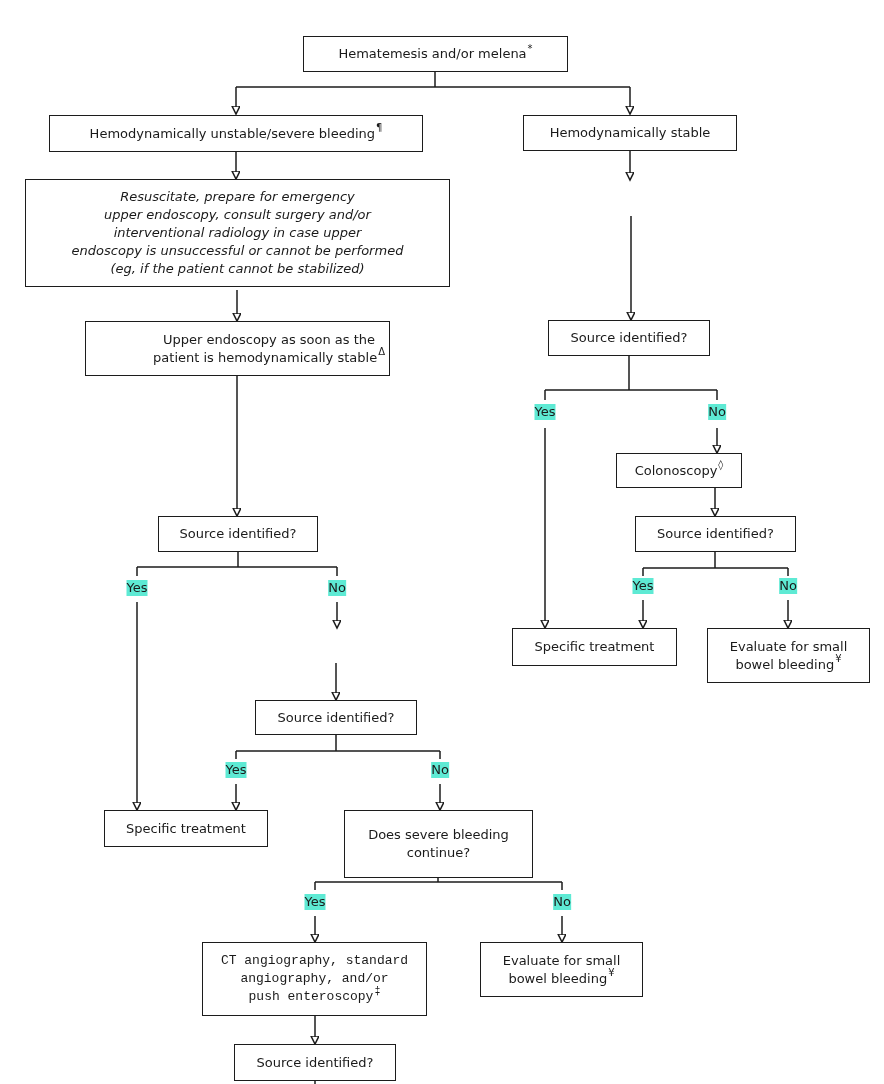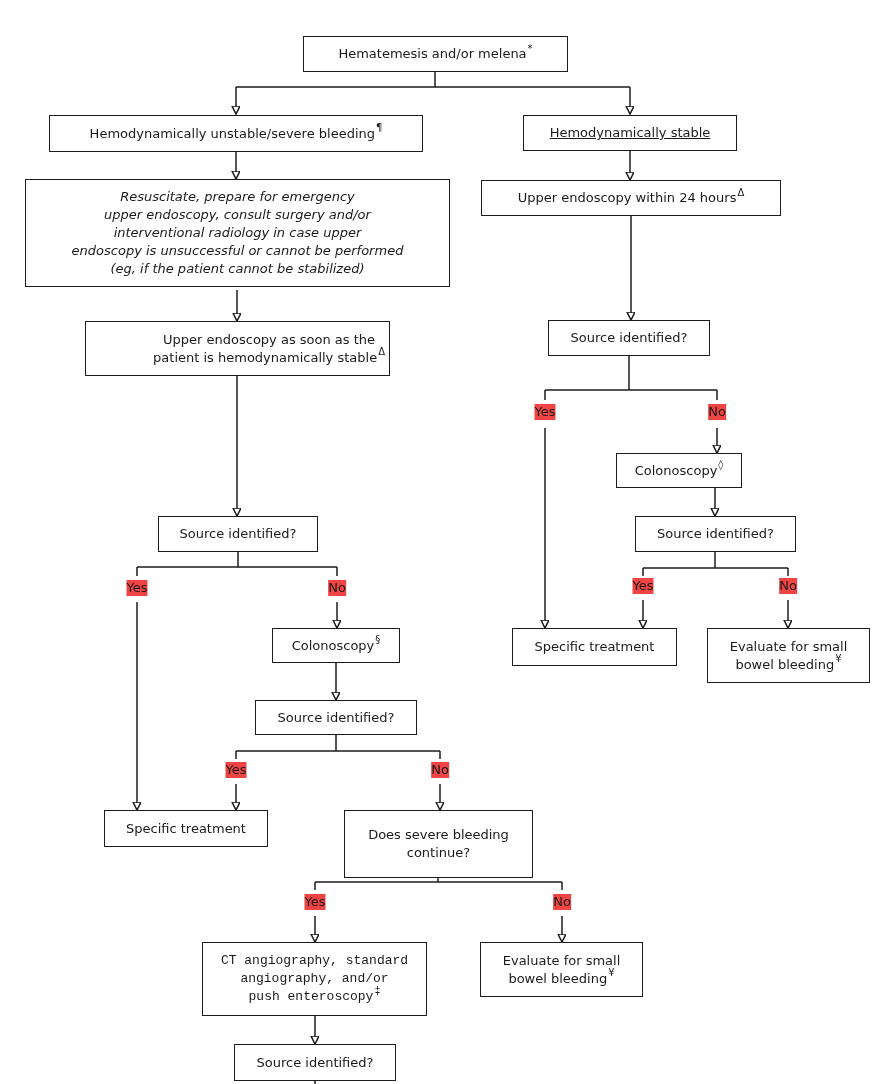--- a/index.html
+++ b/index.html
@@ -23,21 +23,21 @@
     text-align:center;
     font-size:13px;line-height:18px;
     padding:2px 4px;
   }
   .node .txt{white-space:pre-line;}
   .node sup{font-size:10px;line-height:0;position:relative;top:-1px;margin-left:1px;}
   .branch-label{
     position:absolute;
     transform:translateX(-50%);
     font-size:13px;line-height:16px;
-    background:#ef4444;
+    background:#5eead4;
   }
 </style>
 </head>
 <body>
 
 <div class="canvas">
 
   <svg class="connectors" viewBox="0 0 884 1084" xmlns="http://www.w3.org/2000/svg">
     <defs>
       <marker id="ah" markerWidth="10" markerHeight="10" refX="1" refY="4" orient="auto" markerUnits="userSpaceOnUse">
@@ -77,40 +77,37 @@
   </svg>
 
   <div class="node" style="left:303px;top:36px;width:265px;height:36px;">
     <div class="txt"><span>Hematemesis and/or melena</span><sup>*</sup></div>
   </div>
 
   <div class="node" style="left:49px;top:115px;width:374px;height:37px;">
     <div class="txt"><span>Hemodynamically unstable/severe bleeding</span><sup>¶</sup></div>
   </div>
 
-  <div class="node" style="left:523px;top:115px;width:214px;height:36px;text-decoration:underline;">
+  <div class="node" style="left:523px;top:115px;width:214px;height:36px;">
     <div class="txt"><span>Hemodynamically stable</span></div>
   </div>
 
   <div class="node" style="left:25px;top:179px;width:425px;height:108px;font-style:italic;">
     <div class="txt"><span>Resuscitate, prepare for emergency
 upper endoscopy, consult surgery and/or
 interventional radiology in case upper
 endoscopy is unsuccessful or cannot be performed
 (eg, if the patient cannot be stabilized)</span></div>
   </div>
 
   <div class="node" style="left:85px;top:321px;width:305px;height:55px;justify-content:flex-end;">
     <div class="txt"><span>Upper endoscopy as soon as the
 patient is hemodynamically stable</span><sup>Δ</sup></div>
   </div>
 
-  <div class="node" style="left:481px;top:180px;width:300px;height:36px;">
-    <div class="txt"><span>Upper endoscopy within 24 hours</span><sup>Δ</sup></div>
-  </div>
 
   <div class="node" style="left:158px;top:516px;width:160px;height:36px;">
     <div class="txt"><span>Source identified?</span></div>
   </div>
 
   <div class="node" style="left:548px;top:320px;width:162px;height:36px;">
     <div class="txt"><span>Source identified?</span></div>
   </div>
 
   <div class="node" style="left:616px;top:453px;width:126px;height:35px;">
@@ -123,23 +120,20 @@
 
   <div class="node" style="left:512px;top:628px;width:165px;height:38px;">
     <div class="txt"><span>Specific treatment</span></div>
   </div>
 
   <div class="node" style="left:707px;top:628px;width:163px;height:55px;">
     <div class="txt"><span>Evaluate for small
 bowel bleeding</span><sup>¥</sup></div>
   </div>
 
-  <div class="node" style="left:272px;top:628px;width:128px;height:35px;">
-    <div class="txt"><span>Colonoscopy</span><sup>§</sup></div>
-  </div>
 
   <div class="node" style="left:255px;top:700px;width:162px;height:35px;">
     <div class="txt"><span>Source identified?</span></div>
   </div>
 
   <div class="node" style="left:104px;top:810px;width:164px;height:37px;">
     <div class="txt"><span>Specific treatment</span></div>
   </div>
 
   <div class="node" style="left:344px;top:810px;width:189px;height:68px;">

